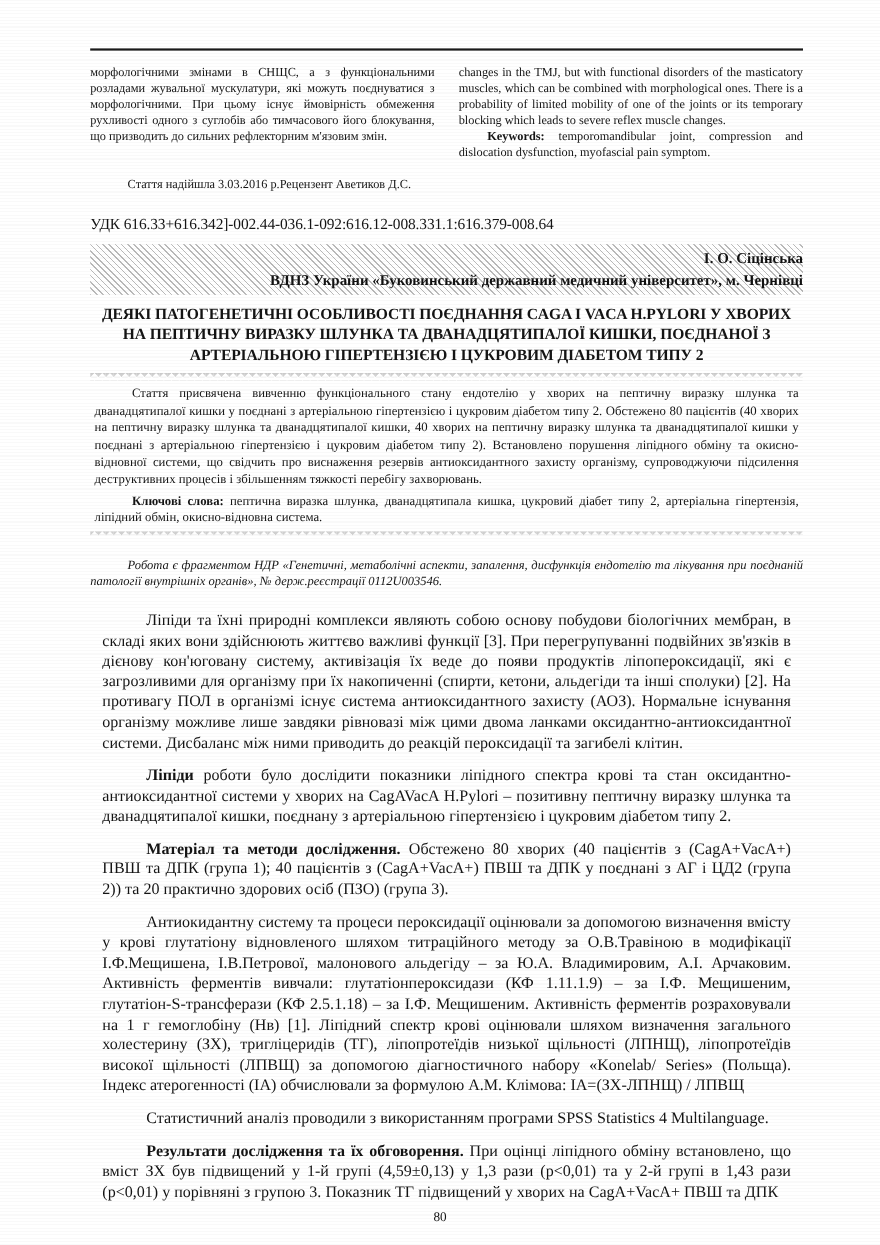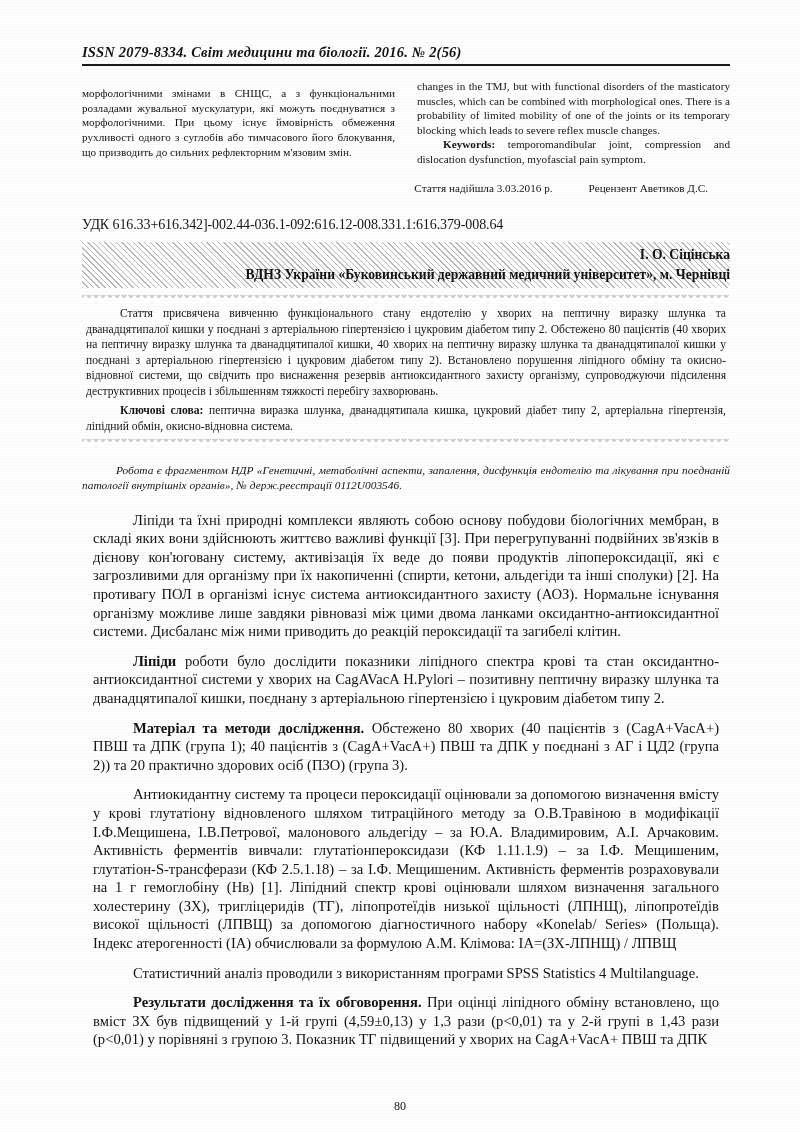--- a/index.html
+++ b/index.html
@@ -40,34 +40,32 @@
     margin: 0 0 13px 0;
   }
 
   
   .twocol {
     display: flex;
     gap: 22px;
     font-size: 11.2px;
     line-height: 1.30;
     text-align: justify;
-    align-items: center;
   }
   .twocol .col { width: 313px; }
   .twocol p { margin: 0; }
   .ind { text-indent: 26px; }
   b, .b { font-weight: bold; }
 
   .signature {
     display: flex;
-    justify-content: flex-end;
+    justify-content: flex-start;
     font-size: 11.2px;
     margin-top: 16px;
     padding: 0 22px 0 34px;
-    gap: 36px;
   }
 
   
   .udc {
     font-size: 14px;
     font-weight: normal;
     margin-top: 23px;
     letter-spacing: -0.1px;
   }
 
@@ -170,21 +168,20 @@
     opacity: 0.025;
     background-image:
       repeating-linear-gradient(0deg, #000 0 1px, transparent 1px 3px);
   }
 </style>
 </head>
 <body>
 
 <div class="page">
 
-  <div class="runhead">ISSN 2079-8334. Світ медицини та біології. 2016. № 2(56)</div>
   <div class="runhead-rule"></div>
 
   <div class="twocol">
     <div class="col">
       <p>морфологічними змінами в СНЩС, а з функціональними розладами жувальної мускулатури, які можуть поєднуватися з морфологічними. При цьому існує ймовірність обмеження рухливості одного з суглобів або тимчасового його блокування, що призводить до сильних рефлекторним м'язовим змін.</p>
     </div>
     <div class="col">
       <p>changes in the TMJ, but with functional disorders of the masticatory muscles, which can be combined with morphological ones. There is a probability of limited mobility of one of the joints or its temporary blocking which leads to severe reflex muscle changes.</p>
       <p class="ind"><b>Keywords:</b><span> temporomandibular joint, compression and dislocation dysfunction, myofascial pain symptom.</span></p>
     </div>
@@ -195,20 +192,21 @@
     <span>Рецензент Аветиков Д.С.</span>
   </div>
 
   <div class="udc">УДК 616.33+616.342]-002.44-036.1-092:616.12-008.331.1:616.379-008.64</div>
 
   <div class="authorband">
     <div class="line name">І. О. Сіцінська</div>
     <div class="line affil">ВДНЗ України «Буковинський державний медичний університет», м. Чернівці</div>
   </div>
 
+  <div class="title">ДЕЯКІ ПАТОГЕНЕТИЧНІ ОСОБЛИВОСТІ ПОЄДНАННЯ CAGA І VACA H.PYLORI У ХВОРИХ НА ПЕПТИЧНУ ВИРАЗКУ ШЛУНКА ТА ДВАНАДЦЯТИПАЛОЇ КИШКИ, ПОЄДНАНОЇ З АРТЕРІАЛЬНОЮ ГІПЕРТЕНЗІЄЮ І ЦУКРОВИМ ДІАБЕТОМ ТИПУ 2</div>
 
   <div class="zigzag"></div>
   <div class="abstract">
     <p>Стаття присвячена вивченню функціонального стану ендотелію у хворих на пептичну виразку шлунка та дванадцятипалої кишки у поєднані з артеріальною гіпертензією і цукровим діабетом типу 2. Обстежено 80 пацієнтів (40 хворих на пептичну виразку шлунка та дванадцятипалої кишки, 40 хворих на пептичну виразку шлунка та дванадцятипалої кишки у поєднані з артеріальною гіпертензією і цукровим діабетом типу 2). Встановлено порушення ліпідного обміну та окисно-відновної системи, що свідчить про виснаження резервів антиоксидантного захисту організму, супроводжуючи підсилення деструктивних процесів і збільшенням тяжкості перебігу захворювань.</p>
     <p><b>Ключові слова:</b><span> пептична виразка шлунка, дванадцятипала кишка, цукровий діабет типу 2, артеріальна гіпертензія, ліпідний обмін, окисно-відновна система.</span></p>
   </div>
   <div class="zigzag bottom"></div>
 
   <div class="funding">Робота є фрагментом НДР  «Генетичні, метаболічні аспекти, запалення, дисфункція ендотелію та лікування при поєднаній патології внутрішніх органів», № держ.реєстрації 0112U003546.</div>
 

